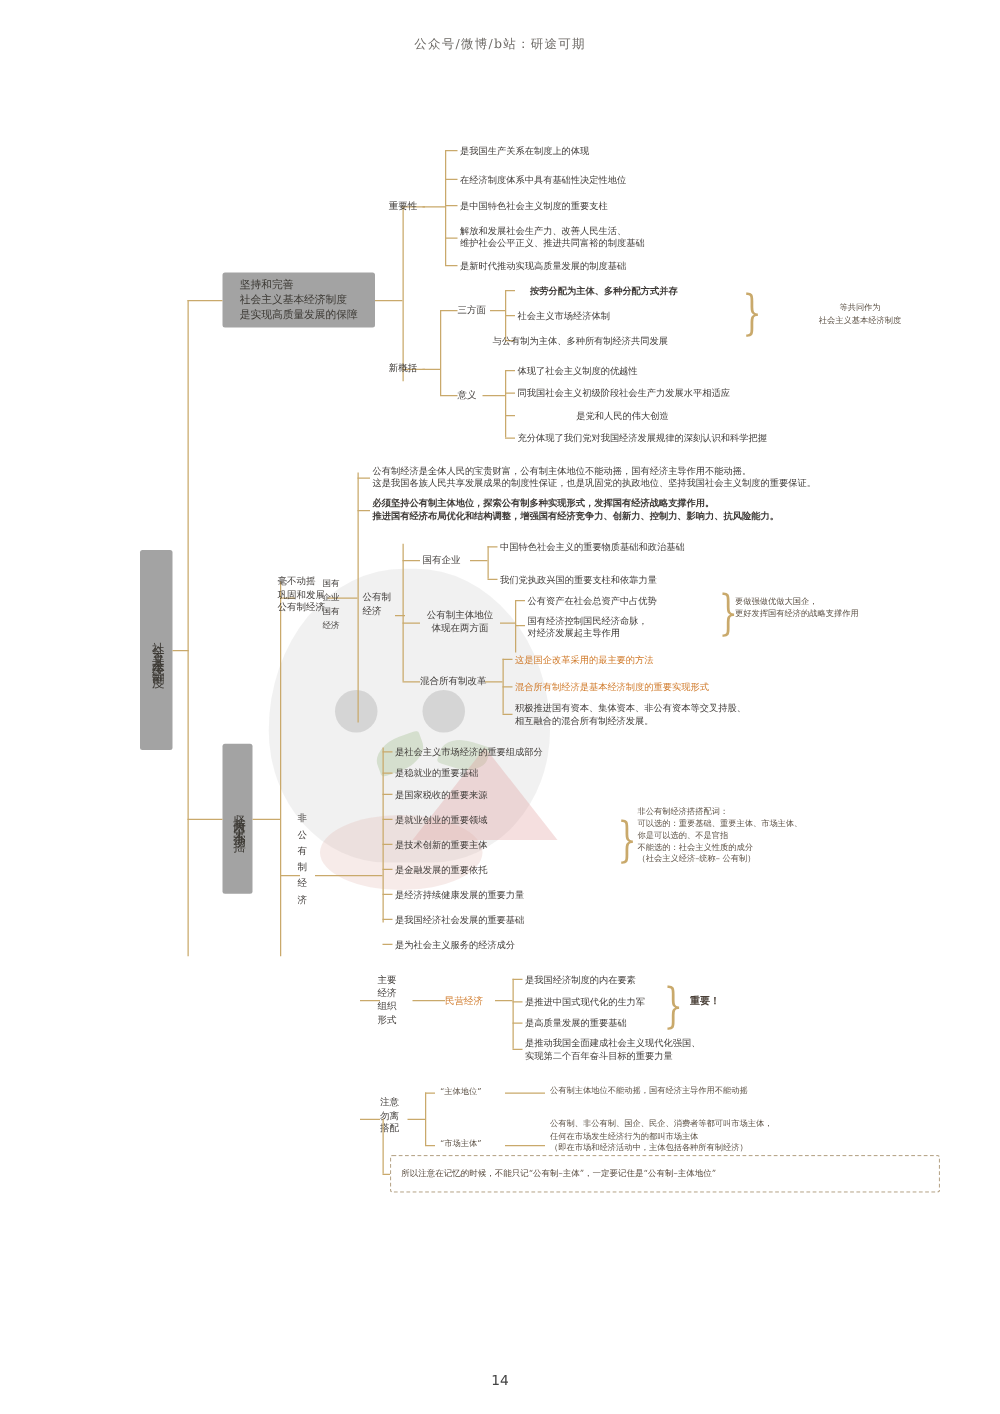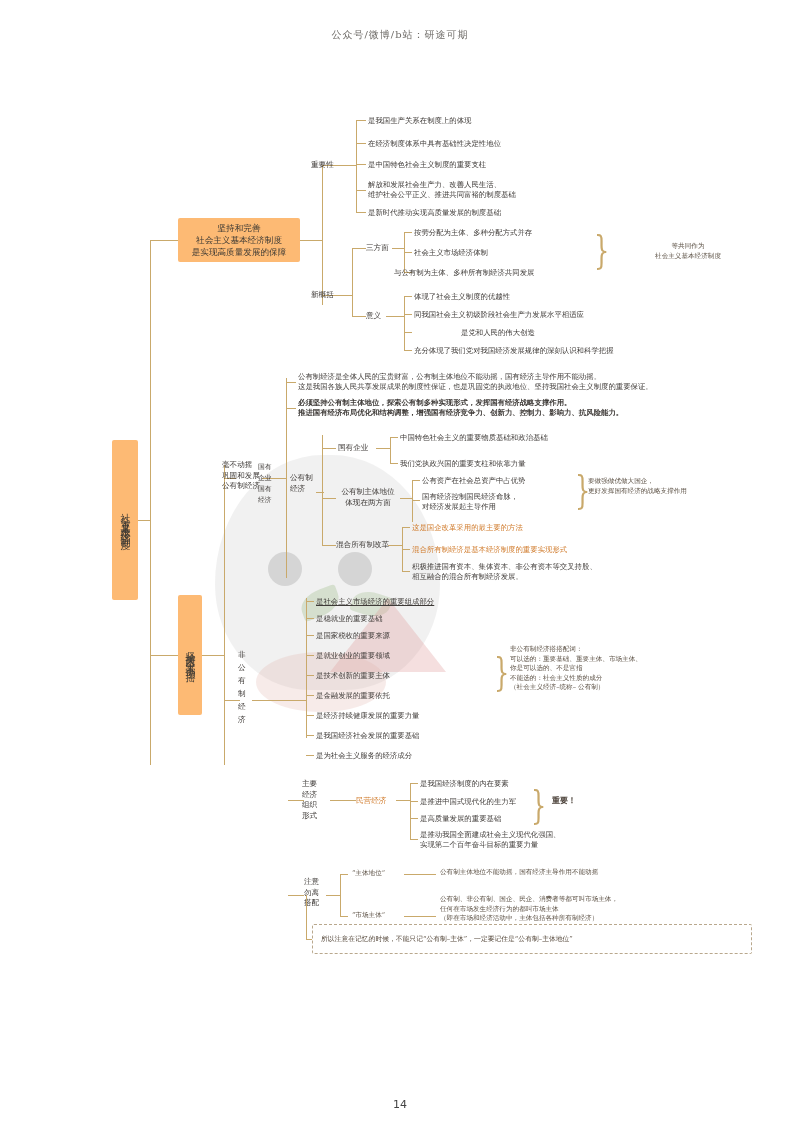--- a/index.html
+++ b/index.html
@@ -36,22 +36,22 @@
   .wm-pink{left:256px;top:652px;width:130px;height:60px;border-radius:50%;background:rgba(226,178,170,.26);}
   .wm-green1{left:300px;top:590px;width:40px;height:26px;border-radius:60% 10% 60% 10%;background:rgba(160,190,140,.35);transform:rotate(-20deg);}
   .wm-green2{left:352px;top:592px;width:38px;height:24px;border-radius:60% 10% 60% 10%;background:rgba(160,190,140,.30);transform:rotate(18deg);}
   .wm-eye{position:absolute;width:34px;height:34px;border-radius:50%;background:rgba(150,150,150,.30);}
   .wm-eye.l{left:268px;top:552px;} .wm-eye.r{left:338px;top:552px;}
 
   
   .node{position:absolute;font-size:7.4px;line-height:10px;color:#3f3b38;white-space:pre-line;}
   .node.hi{color:#d07a2a;}
   .box{
-    position:absolute;background:#fdba74;color:#3b3833;
-    display:flex;align-items:center;justify-content:center;text-align:center;
+    position:absolute;background:#a3a3a3;color:#3b3833;
+    display:flex;align-items:center;justify-content:center;
     font-size:8.6px;line-height:12px;border-radius:2px;
   }
   .box.vert{
     writing-mode:vertical-rl;text-orientation:upright;letter-spacing:3px;
     font-size:10px;
   }
   .lbl{position:absolute;font-size:7.6px;line-height:10.5px;color:#3f3b38;white-space:pre-line;}
 
   
   .ln{position:absolute;background:#c9a96b;}
@@ -125,21 +125,21 @@
   <div class="ln h" style="left:322px;top:295px;width:18px;"></div>
   <div class="lbl" style="left:311px;top:290px;">新概括</div>
   <div class="ln h" style="left:338px;top:295px;width:14px;"></div>
   <div class="ln v" style="left:352px;top:248px;height:68px;"></div>
 
   <div class="ln h" style="left:352px;top:248px;width:14px;"></div>
   <div class="lbl" style="left:366px;top:243px;">三方面</div>
   <div class="ln h" style="left:392px;top:248px;width:12px;"></div>
   <div class="ln v" style="left:404px;top:232px;height:40px;"></div>
   <div class="ln h" style="left:404px;top:232px;width:8px;"></div>
-  <div class="node" style="left:414px;top:228px;">按劳分配为主体、多种分配方式并存</div>
+  <div class="node" style="left:424px;top:228px;font-weight:bold;">按劳分配为主体、多种分配方式并存</div>
   <div class="ln h" style="left:404px;top:252px;width:8px;"></div>
   <div class="node" style="left:414px;top:248px;">社会主义市场经济体制</div>
   <div class="ln h" style="left:404px;top:272px;width:8px;"></div>
   <div class="node" style="left:394px;top:268px;">与公有制为主体、多种所有制经济共同发展</div>
   <div class="brace" style="left:594px;top:238px;">}</div>
   <div class="ann" style="left:608px;top:242px;width:160px;text-align:center;">等共同作为
 社会主义基本经济制度</div>
 
   <div class="ln h" style="left:352px;top:316px;width:14px;"></div>
   <div class="lbl" style="left:366px;top:311px;">意义</div>
@@ -221,21 +221,21 @@
   <div class="lbl" style="left:238px;top:648px;width:12px;line-height:13px;">非
 公
 有
 制
 经
 济</div>
   <div class="ln h" style="left:252px;top:700px;width:54px;"></div>
   <div class="ln v" style="left:306px;top:598px;height:140px;"></div>
 
   <div class="ln h" style="left:306px;top:601px;width:8px;"></div>
-  <div class="node" style="left:316px;top:597px;text-decoration:underline;">是社会主义市场经济的重要组成部分</div>
+  <div class="node" style="left:316px;top:597px;">是社会主义市场经济的重要组成部分</div>
   <div class="ln h" style="left:306px;top:618px;width:8px;"></div>
   <div class="node" style="left:316px;top:614px;">是稳就业的重要基础</div>
   <div class="ln h" style="left:306px;top:635px;width:8px;"></div>
   <div class="node" style="left:316px;top:631px;">是国家税收的重要来源</div>
   <div class="ln h" style="left:306px;top:655px;width:8px;"></div>
   <div class="node" style="left:316px;top:651px;">是就业创业的重要领域</div>
   <div class="ln h" style="left:306px;top:675px;width:8px;"></div>
   <div class="node" style="left:316px;top:671px;">是技术创新的重要主体</div>
   <div class="ln h" style="left:306px;top:695px;width:8px;"></div>
   <div class="node" style="left:316px;top:691px;">是金融发展的重要依托</div>

